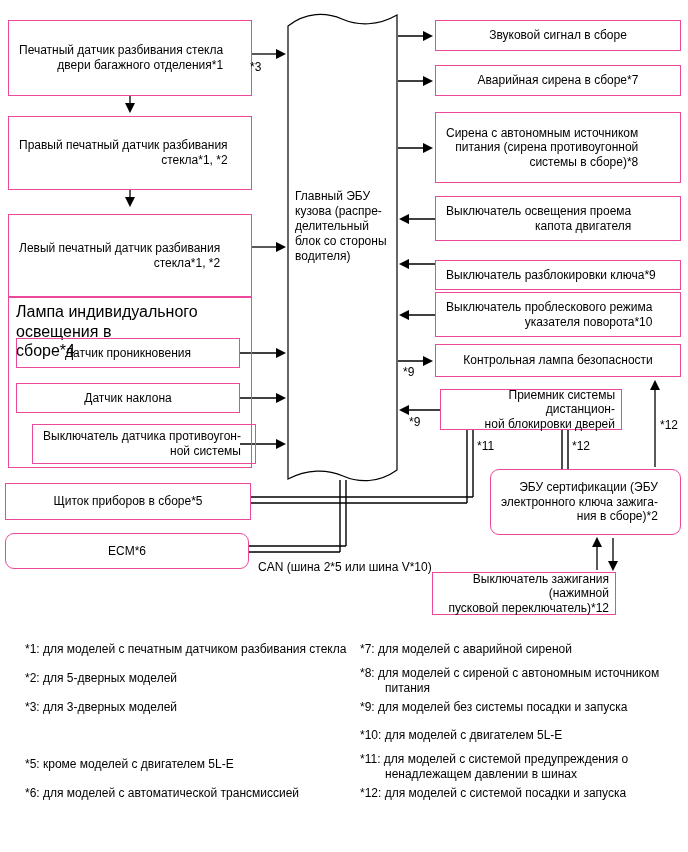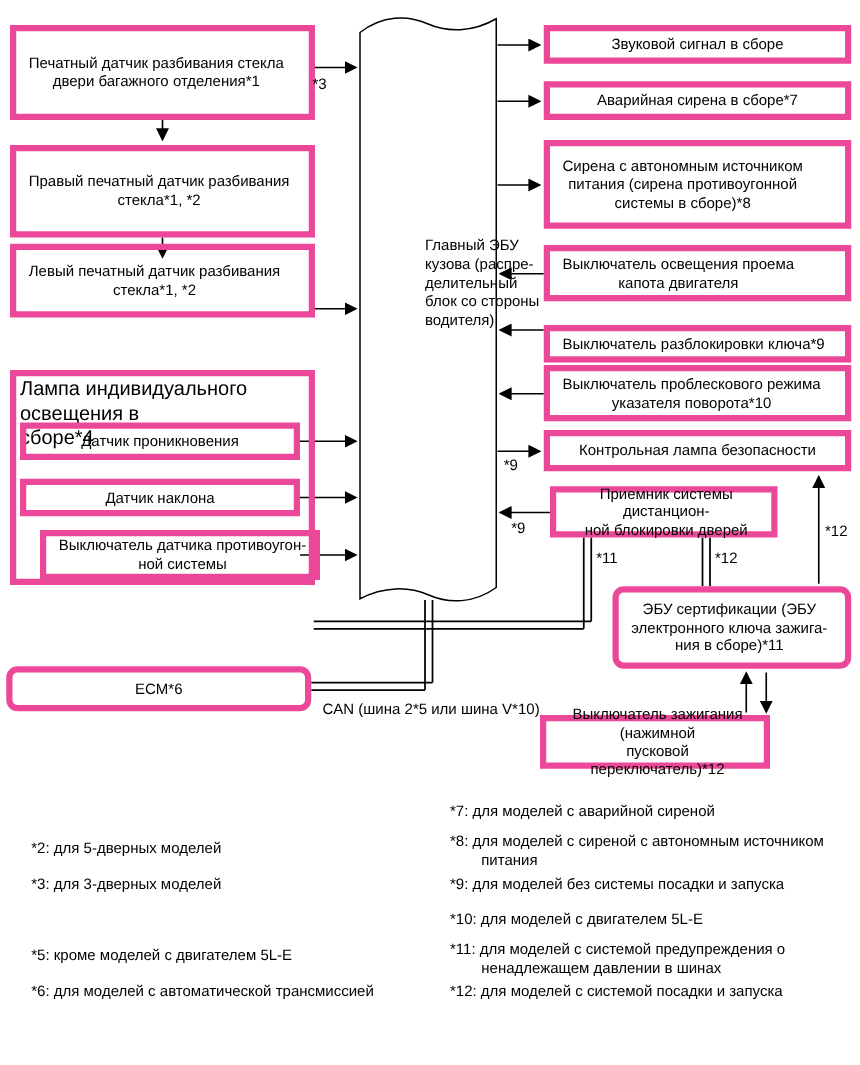--- a/index.html
+++ b/index.html
@@ -2,33 +2,33 @@
 <html><head>
 <meta charset="utf-8">
 <style>
   html,body { margin:0; padding:0; background:#fff; }
   .canvas {
     position:relative; width:688px; height:852px; background:#ffffff;
     font-family:"Liberation Sans", sans-serif; color:#000; overflow:hidden;
   }
   .wires { position:absolute; left:0; top:0; pointer-events:none; }
   .box {
-    position:absolute; border:5px solid #ec4899; box-sizing:border-box;
+    position:absolute; border:1px solid #ec4899; box-sizing:border-box;
     display:flex; align-items:center; font-size:12px; line-height:1.22;
     white-space:pre-line; background:transparent;
   }
   .ctr { justify-content:center; text-align:center; padding:2px 4px; }
-  .lft { justify-content:flex-start; text-align:center; padding:2px 6px 2px 10px; }
+  .lft { justify-content:flex-start; text-align:right; padding:2px 6px 2px 10px; }
   .rounded { border-radius:9px; }
   .grp-label {
     position:absolute; font-size:16px; line-height:1.22; white-space:pre-line;
   }
   .ecu-label {
     position:absolute; left:295px; top:189px; width:100px;
-    font-size:12px; line-height:1.25; white-space:pre-line; text-align:left;margin-left:45px;
+    font-size:12px; line-height:1.25; white-space:pre-line; text-align:left;
   }
   .tag { position:absolute; font-size:12px; line-height:1.1; }
   .fn { position:absolute; font-size:12px; line-height:1.25; }
   .hang { padding-left:25px; text-indent:-25px; }
 </style>
 </head>
 <body>
 
 <div class="canvas">
 
@@ -86,34 +86,35 @@
       </g>
     </g>
   </svg>
 
   <div class="box lft" style="left:8px; top:20px; width:244px; height:76px">Печатный датчик разбивания стекла
 двери багажного отделения*1</div>
 
   <div class="box lft" style="left:8px; top:116px; width:244px; height:74px">Правый печатный датчик разбивания
 стекла*1, *2</div>
 
-  <div class="box lft" style="left:8px; top:195px; width:244px; height:59px">Левый печатный датчик разбивания
+  <div class="box lft" style="left:8px; top:214px; width:244px; height:84px">Левый печатный датчик разбивания
 стекла*1, *2</div>
 
   <div class="box" style="left:8px; top:296px; width:244px; height:172px"></div>
   <div class="grp-label" style="left:16px; top:302px; width:228px">Лампа индивидуального освещения в
 сборе*4</div>
 
   <div class="box ctr" style="left:16px; top:383px; width:224px; height:30px">Датчик наклона</div>
 
   <div class="box ctr" style="left:16px; top:338px; width:224px; height:30px">Датчик проникновения</div>
 
   <div class="box lft" style="left:32px; top:424px; width:224px; height:40px">Выключатель датчика противоугон-
 ной системы</div>
 
+  <div class="box ctr" style="left:5px; top:483px; width:246px; height:37px">Щиток приборов в сборе*5</div>
 
   <div class="box ctr rounded" style="left:5px; top:533px; width:244px; height:36px">ECM*6</div>
 
   <div class="ecu-label">Главный ЭБУ
 кузова (распре-
 делительный
 блок со стороны
 водителя)</div>
 
   <div class="box ctr" style="left:435px; top:20px; width:246px; height:31px">Звуковой сигнал в сборе</div>
@@ -132,33 +133,34 @@
   <div class="box lft" style="left:435px; top:292px; width:246px; height:45px">Выключатель проблескового режима
 указателя поворота*10</div>
 
   <div class="box lft" style="left:440px; top:389px; width:182px; height:41px">Приемник системы дистанцион-
 ной блокировки дверей</div>
 
   <div class="box ctr" style="left:435px; top:344px; width:246px; height:33px">Контрольная лампа безопасности</div>
 
   <div class="box lft rounded" style="left:490px; top:469px; width:191px; height:66px">ЭБУ сертификации (ЭБУ
 электронного ключа зажига-
-ния в сборе)*11</div>
+ния в сборе)*2</div>
 
   <div class="box lft" style="left:432px; top:572px; width:184px; height:43px">Выключатель зажигания (нажимной
 пусковой переключатель)*12</div>
 
   <div class="tag" style="left:250px; top:61px">*3</div>
   <div class="tag" style="left:403px; top:366px">*9</div>
   <div class="tag" style="left:409px; top:416px">*9</div>
   <div class="tag" style="left:477px; top:440px">*11</div>
   <div class="tag" style="left:572px; top:440px">*12</div>
   <div class="tag" style="left:660px; top:419px">*12</div>
   <div class="tag" style="left:258px; top:561px">CAN (шина 2*5 или шина V*10)</div>
 
+  <div class="fn" style="left:25px; top:642px; width:335px">*1: для моделей с печатным датчиком разбивания стекла</div>
   <div class="fn" style="left:25px; top:671px; width:335px">*2: для 5-дверных моделей</div>
   <div class="fn" style="left:25px; top:700px; width:335px">*3: для 3-дверных моделей</div>
   <div class="fn" style="left:25px; top:757px; width:335px">*5: кроме моделей с двигателем 5L-E</div>
   <div class="fn" style="left:25px; top:786px; width:335px">*6: для моделей с автоматической трансмиссией</div>
 
   <div class="fn hang" style="left:360px; top:642px; width:310px">*7: для моделей с аварийной сиреной</div>
   <div class="fn hang" style="left:360px; top:666px; width:310px">*8: для моделей с сиреной с автономным источником питания</div>
   <div class="fn hang" style="left:360px; top:700px; width:310px">*9: для моделей без системы посадки и запуска</div>
   <div class="fn hang" style="left:360px; top:728px; width:310px">*10: для моделей с двигателем 5L-E</div>
   <div class="fn hang" style="left:360px; top:752px; width:310px">*11: для моделей с системой предупреждения о ненадлежащем давлении в шинах</div>

